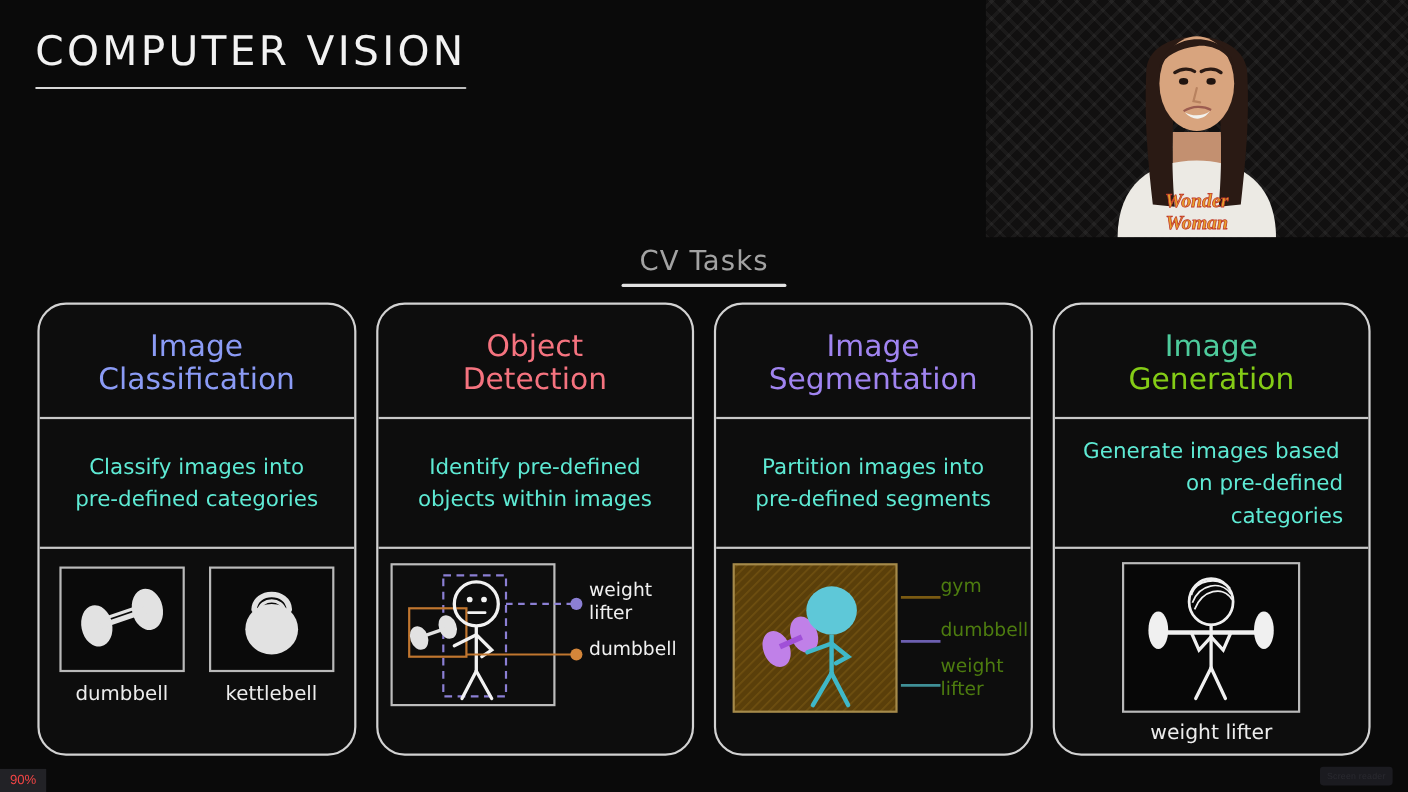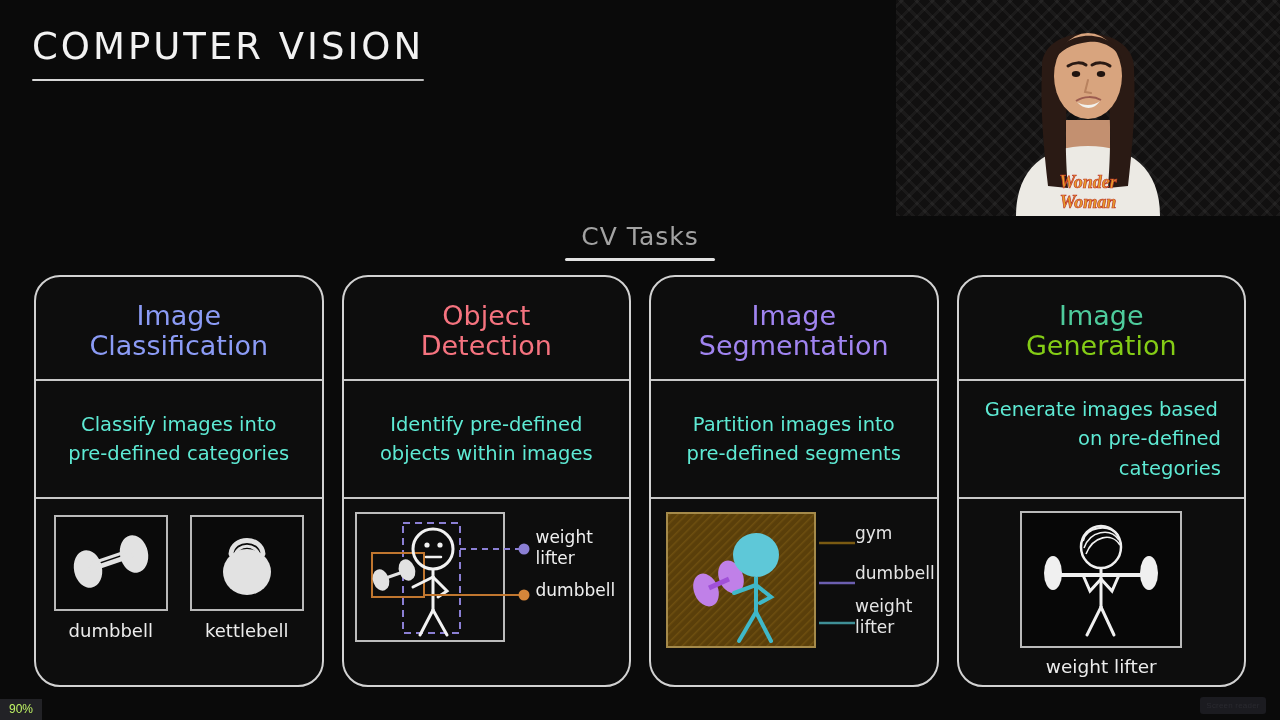--- a/index.html
+++ b/index.html
@@ -158,21 +158,21 @@
     font-size: 17px;
     line-height: 1.22;
   }
   .legend-row { position: absolute; }
   .legend-txt { display: block; }
 
   
   .seg-wrap { position: absolute; inset: 0; }
   .seg-legend {
     position: absolute;
-    color: #e5e5e5;
+    color: #4d7c0f;
     font-size: 17px;
     line-height: 1.22;
   }
 
   
   .gen-wrap {
     position: absolute; inset: 0;
     display: flex; flex-direction: column;
     align-items: center; justify-content: flex-start;
     padding-top: 12px;
@@ -207,21 +207,21 @@
       repeating-linear-gradient(-45deg, rgba(255,255,255,.045) 0 3px, rgba(0,0,0,0) 3px 11px);
   }
   .webcam-inner { position: absolute; inset: 0; }
 
   
   .zoom-badge {
     position: absolute;
     left: 0; bottom: 0;
     padding: 4px 9px 5px 9px;
     background: #222226;
-    color: #bef264;
+    color: #ef4444;
     font-family: "Liberation Sans", sans-serif;
     font-size: 12px;
     line-height: 1;
     margin-top: 28px;
   }
   .sr-button {
     position: absolute;
     right: 14px; bottom: 6px;
     width: 66px; height: 17px;
     border-radius: 3px;

